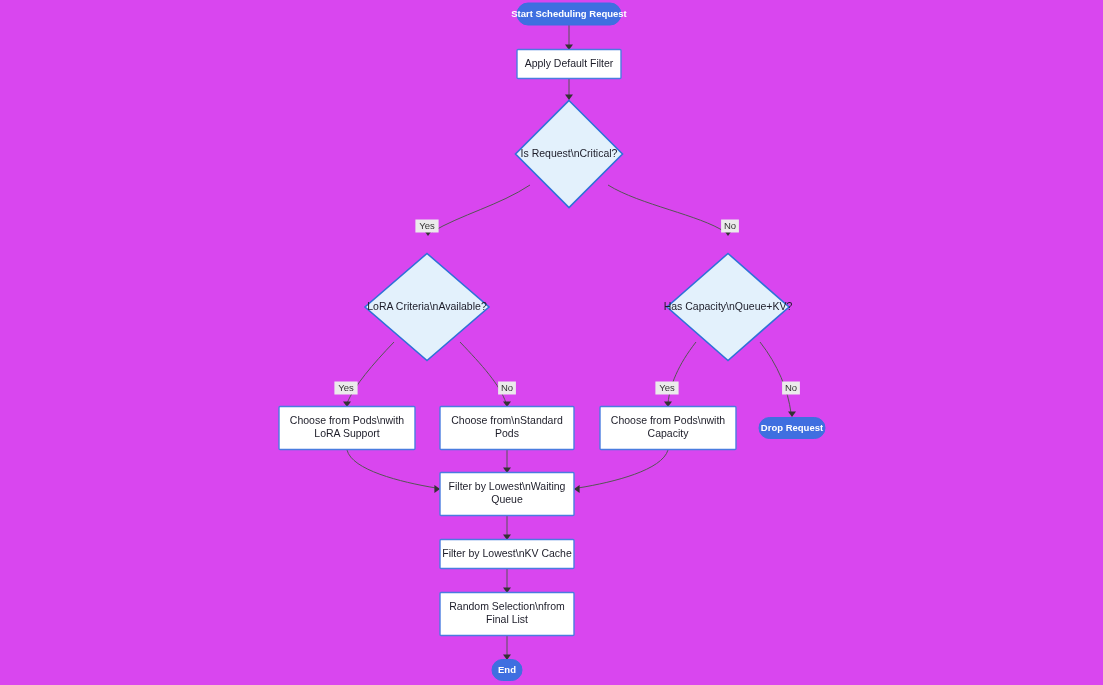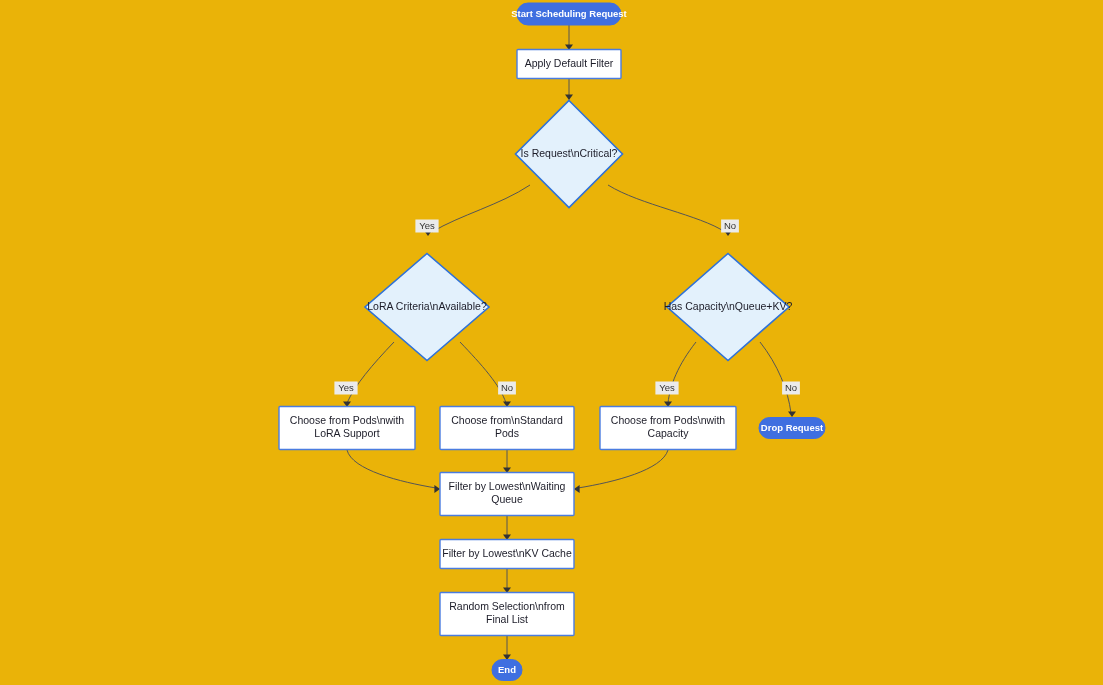--- a/index.html
+++ b/index.html
@@ -11,21 +11,21 @@
   body {
     width: 1103px;
     height: 685px;
     font-family: "Liberation Sans", "DejaVu Sans", sans-serif;
     overflow: hidden;
   }
   #flow-root {
     position: relative;
     width: 1103px;
     height: 685px;
-    background: #eab308;
+    background: #d946ef;
   }
   svg#flow-svg {
     display: block;
     width: 1103px;
     height: 685px;
   }
   .edge-path {
     fill: none;
     stroke: #555555;
     stroke-width: 1;

